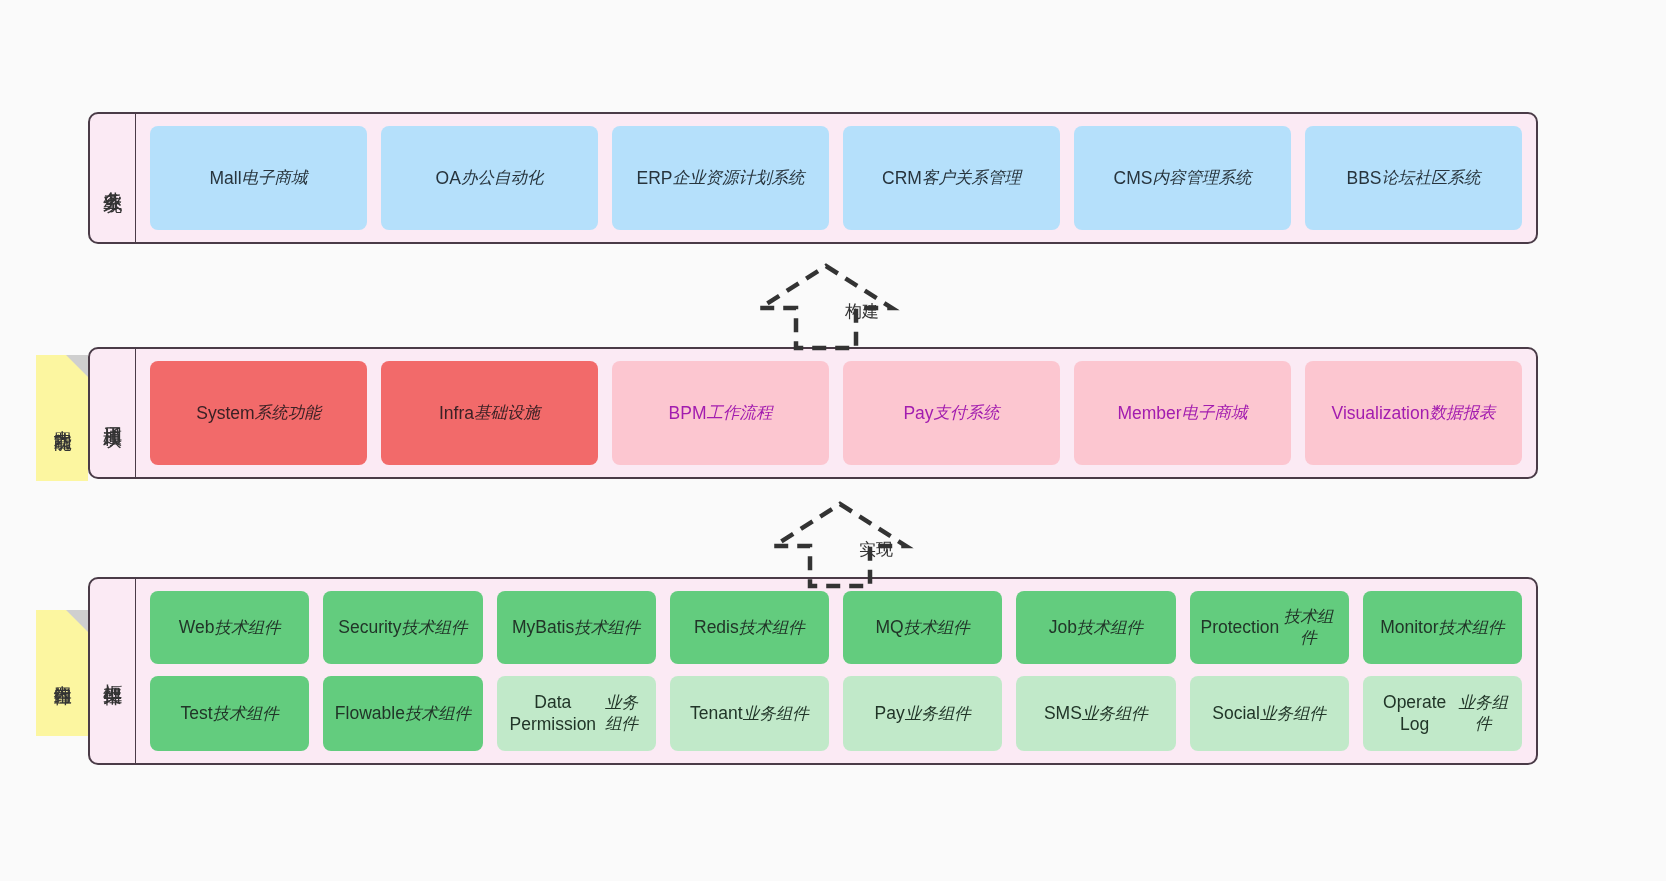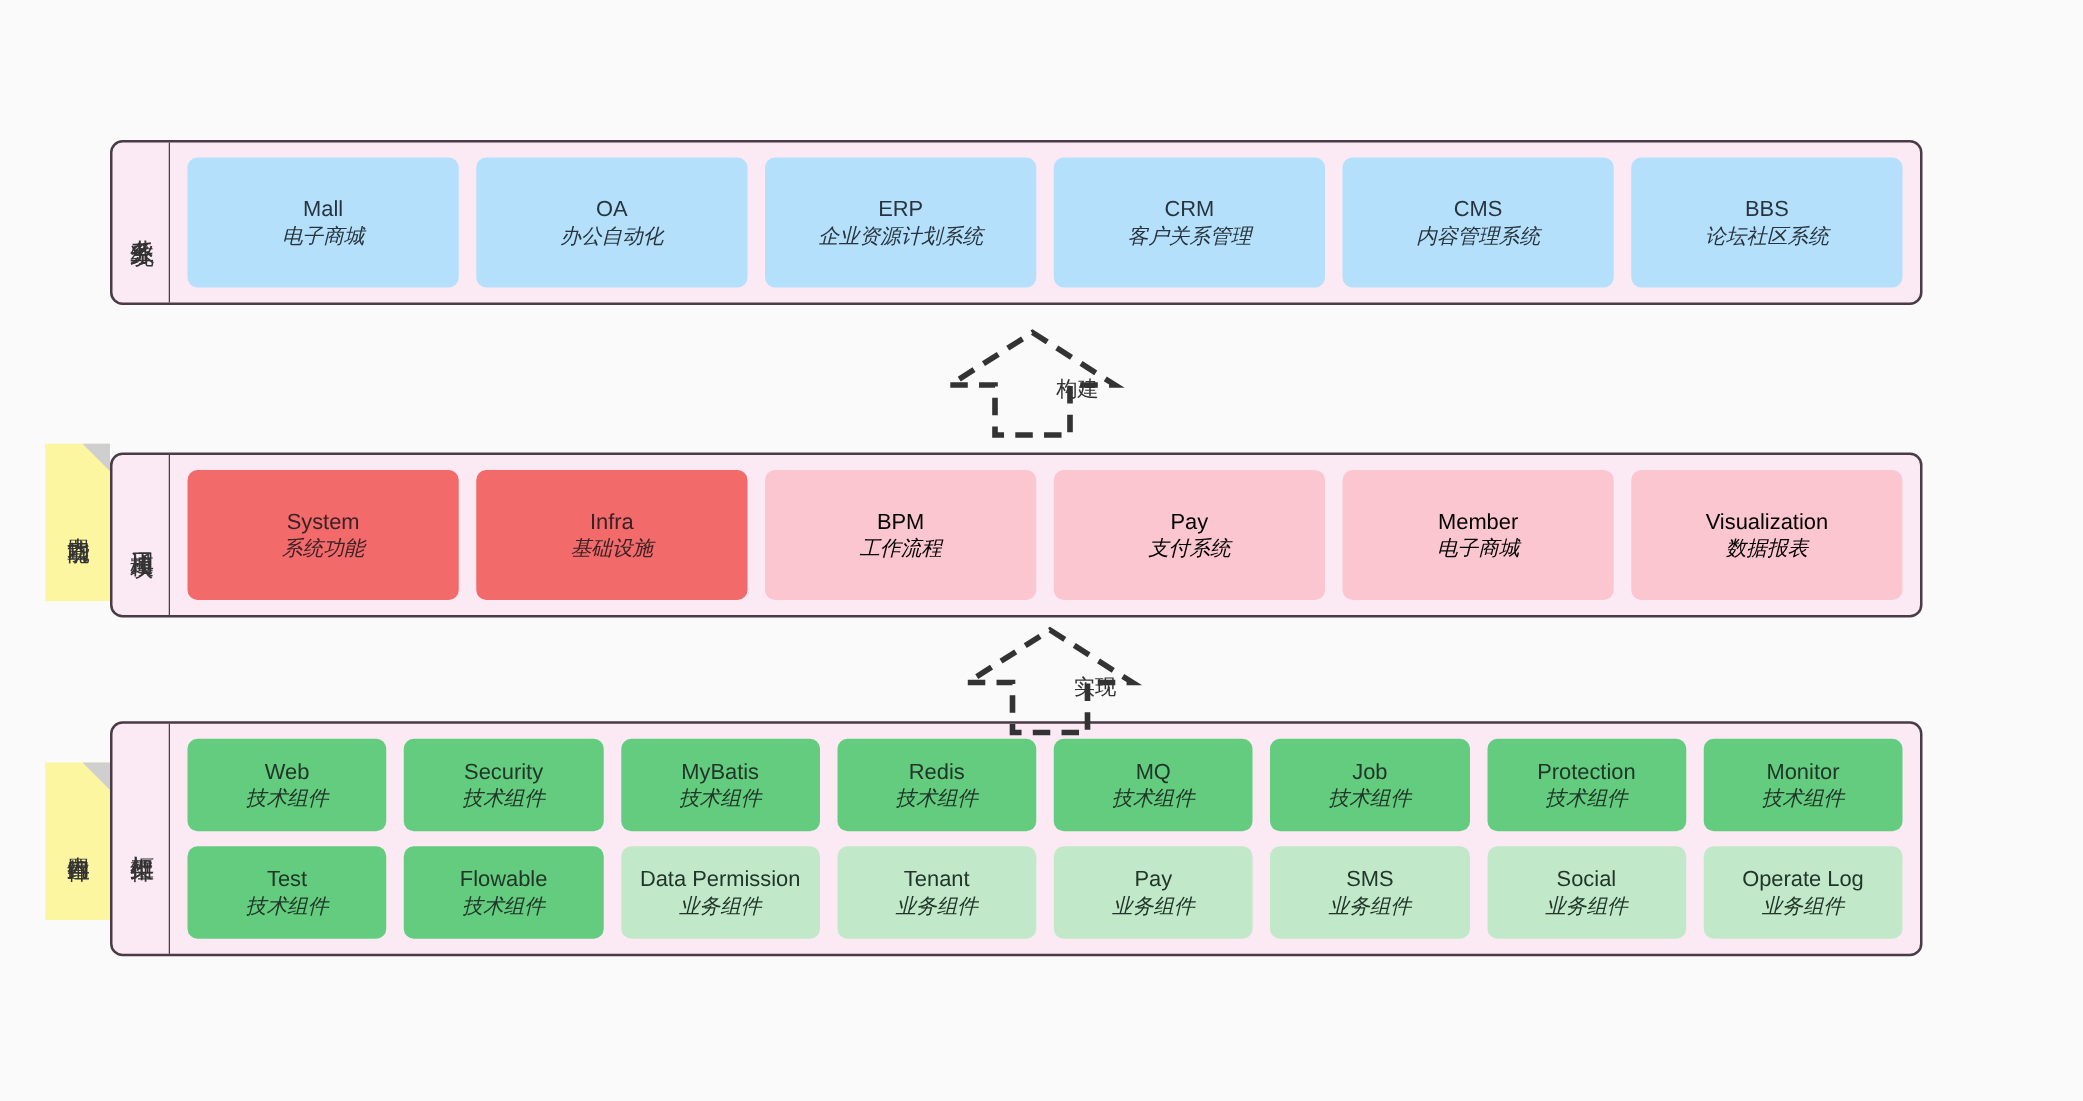--- a/index.html
+++ b/index.html
@@ -54,36 +54,36 @@
   .cell-row {
     display: flex;
     gap: 14px;
     flex: 1 1 auto;
   }
 
   .cell {
     flex: 1 1 0;
     border-radius: 8px;
     display: flex;
-    flex-direction: column;
+    flex-direction: row;
     align-items: center;
     justify-content: center;
     text-align: center;
     font-size: 17px;
     line-height: 1.3;
     color: #2f3b36;
     padding: 4px 11px;
   }
   .cell .cell-en { font-size: 17.5px; }
   .cell .cell-cn { font-size: 16.5px; font-style: italic; }
 
   
   .c-blue       { background: #b5e0fb; color: #27343d; }
   .c-red        { background: #f26a6a; color: #3a2125; }
-  .c-pink       { background: #fcc6d0; color: #000000; }
+  .c-pink       { background: #fcc6d0; color: #a21caf; }
   .c-green      { background: #63cc7e; color: #213528; }
   .c-lightgreen { background: #c1e9c9; color: #213528; }
 
   
   .sticky {
     position: absolute;
     background: #fcf6a0;
     font-size: 18px;
     line-height: 1.2;
     letter-spacing: 1px;
@@ -162,21 +162,21 @@
       <path d="M 70 4 L 136 46 L 100 46 L 100 86 L 40 86 L 40 46 L 4 46 Z" fill="none" stroke="#333333" stroke-width="4.5" stroke-dasharray="14 9" stroke-linejoin="miter"></path>
     </svg>
     <span class="uml-label" style="top:38px;">构建</span>
   </div>
 
   <div class="sticky" style="left:36px; top:355px; width:52px; height:126px;">
     <span class="fold"></span>
     <span>内置功能</span>
   </div>
 
-  <div class="layer-panel" style="left:88px; top:362px; width:1450px; height:132px;">
+  <div class="layer-panel" style="left:88px; top:347px; width:1450px; height:132px;">
     <div class="layer-title">通用模块</div>
     <div class="layer-body">
       <div class="cell-row">
 
         <div class="cell c-red">
           <span class="cell-en">System</span>
           <span class="cell-cn">系统功能</span>
         </div>
         <div class="cell c-red">
           <span class="cell-en">Infra</span>

